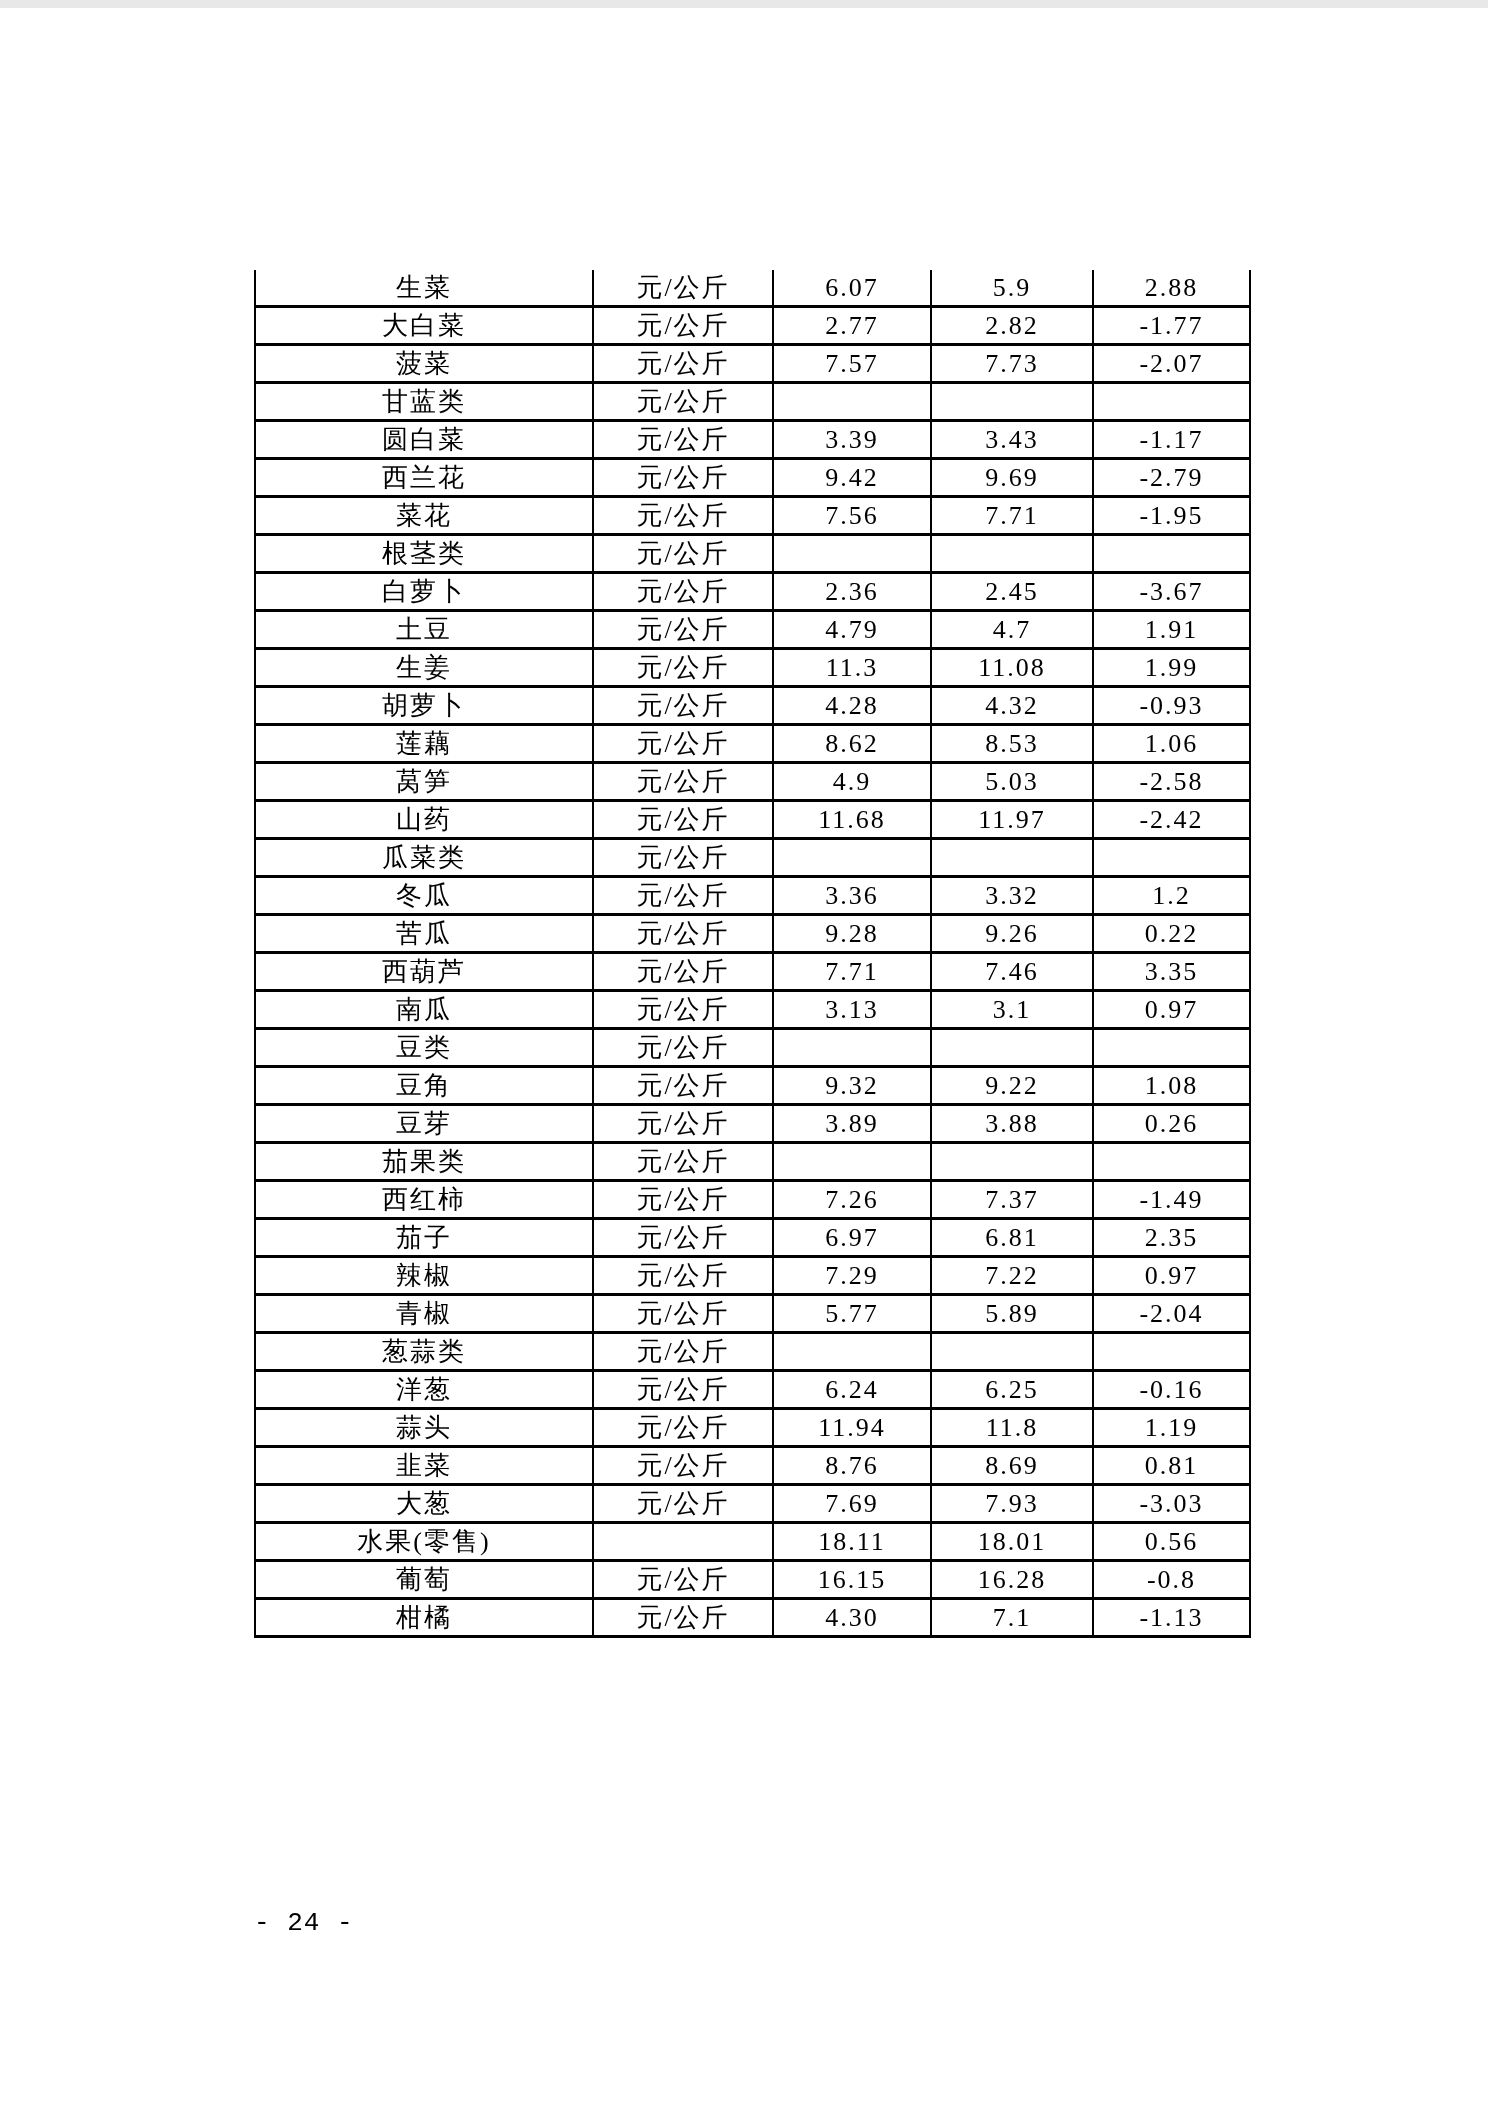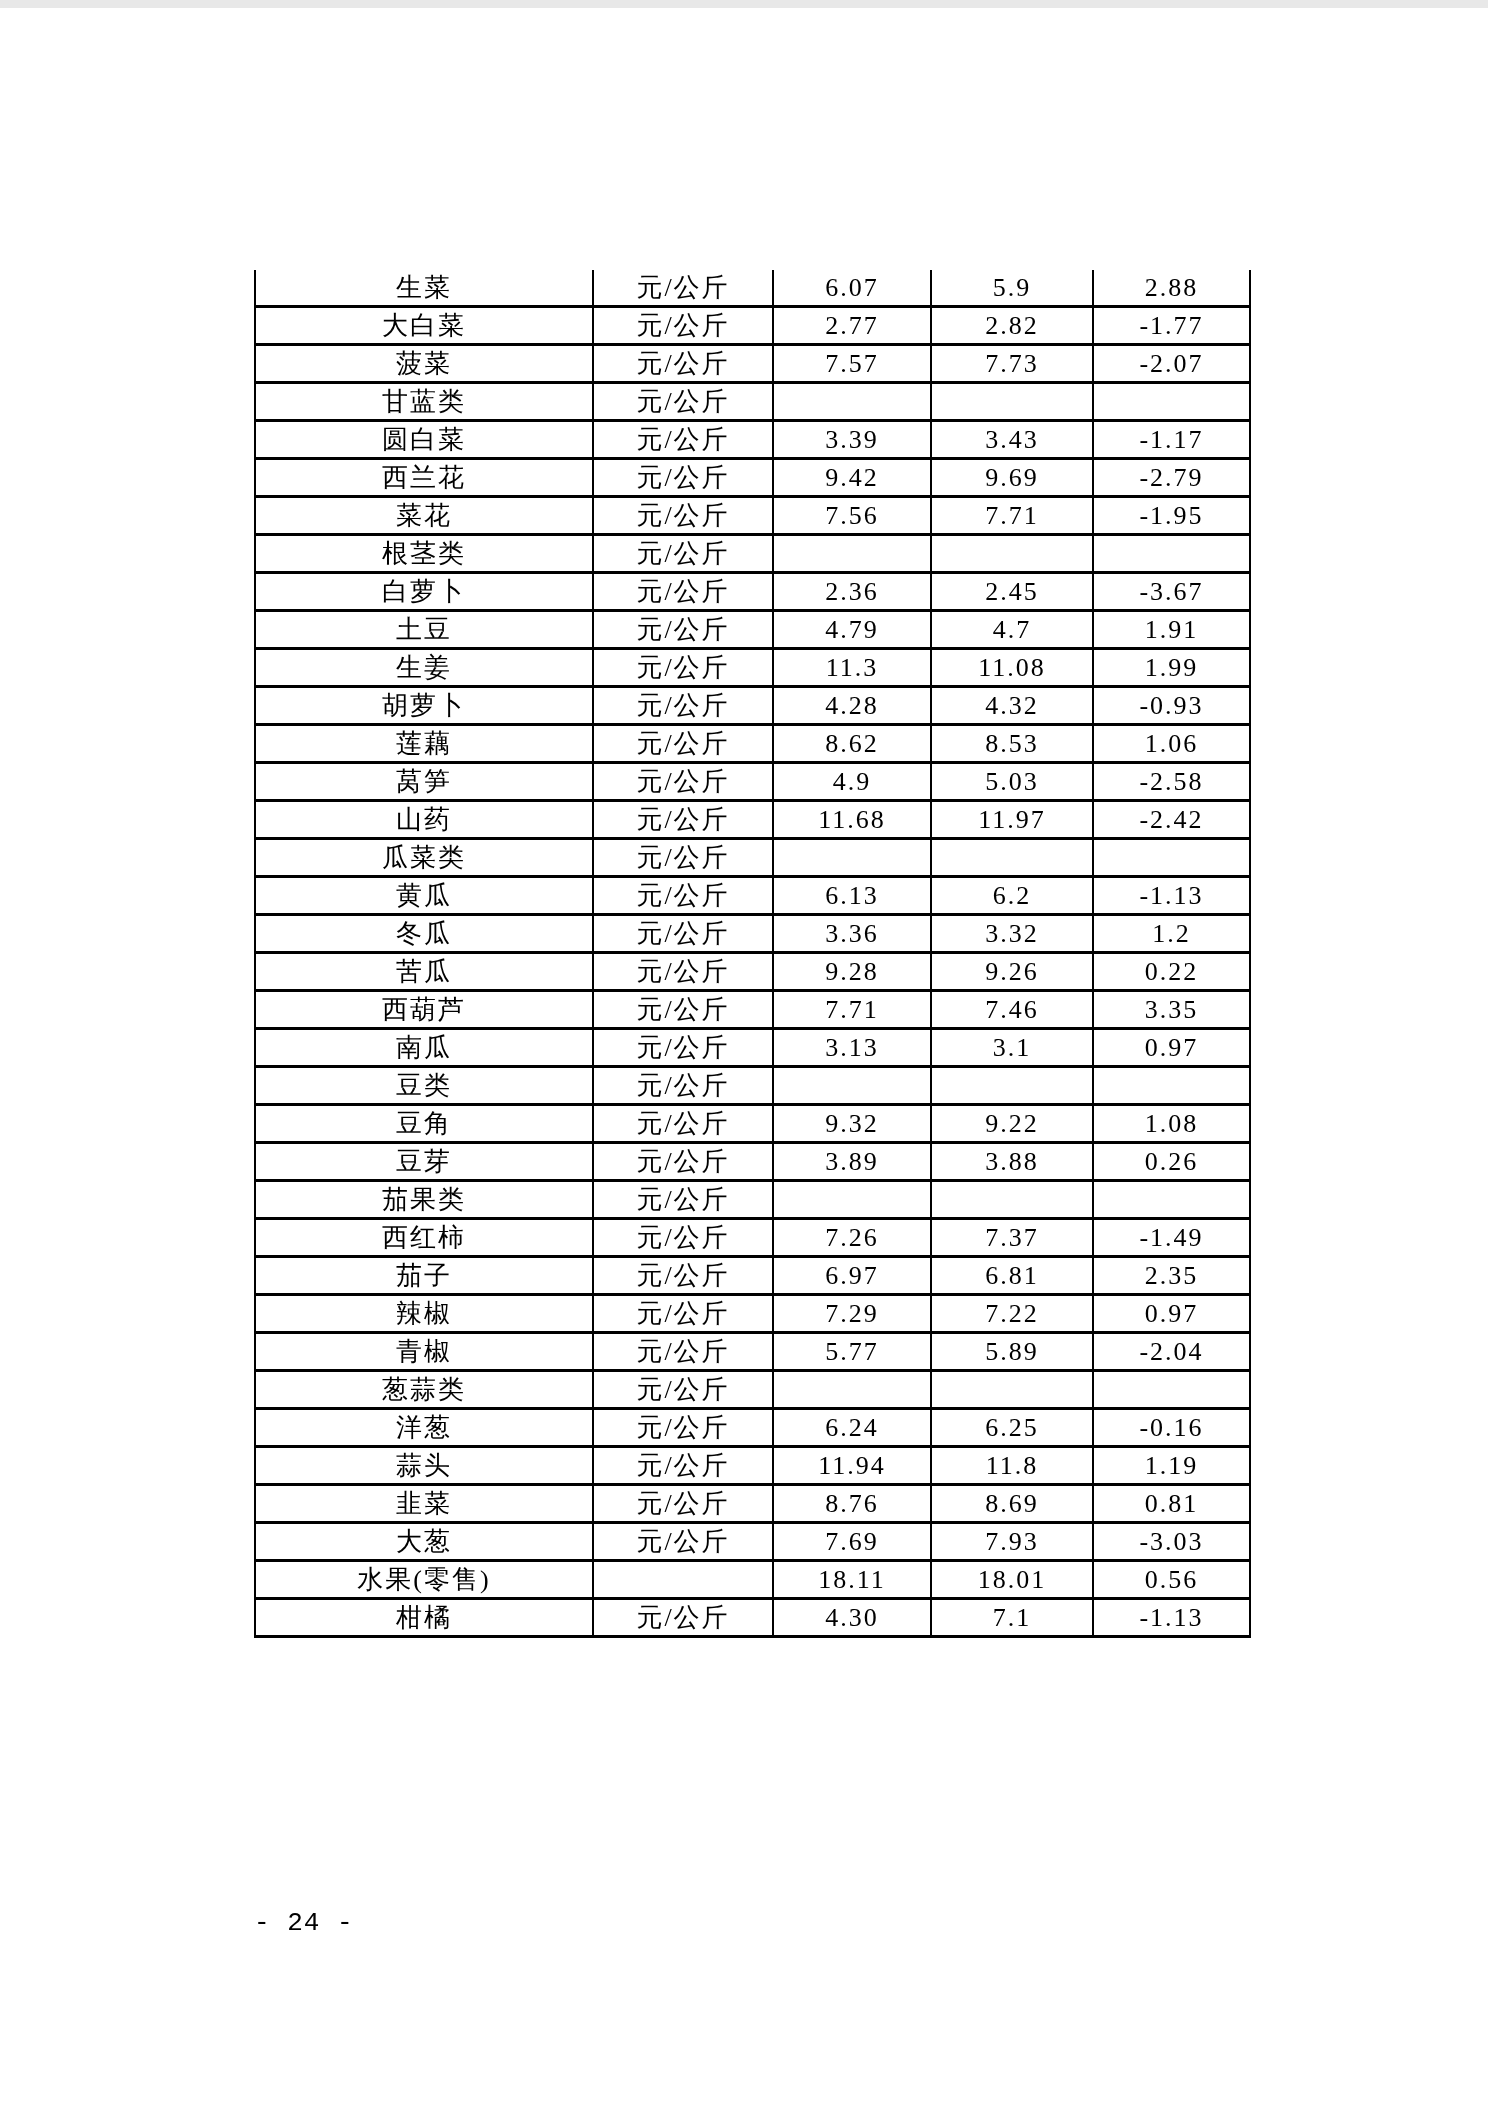--- a/index.html
+++ b/index.html
@@ -183,27 +183,20 @@
             <td>-2.42</td>
           </tr>
           <tr>
             <td>瓜菜类</td>
             <td>元/公斤</td>
             <td></td>
             <td></td>
             <td></td>
           </tr>
           <tr>
-            <td>黄瓜</td>
-            <td>元/公斤</td>
-            <td>6.13</td>
-            <td>6.2</td>
-            <td>-1.13</td>
-          </tr>
-          <tr>
             <td>冬瓜</td>
             <td>元/公斤</td>
             <td>3.36</td>
             <td>3.32</td>
             <td>1.2</td>
           </tr>
           <tr>
             <td>苦瓜</td>
             <td>元/公斤</td>
             <td>9.28</td>
@@ -316,20 +309,27 @@
             <td>-3.03</td>
           </tr>
           <tr>
             <td>水果(零售)</td>
             <td></td>
             <td>18.11</td>
             <td>18.01</td>
             <td>0.56</td>
           </tr>
           <tr>
+            <td>葡萄</td>
+            <td>元/公斤</td>
+            <td>16.15</td>
+            <td>16.28</td>
+            <td>-0.8</td>
+          </tr>
+          <tr>
             <td>柑橘</td>
             <td>元/公斤</td>
             <td>4.30</td>
             <td>7.1</td>
             <td>-1.13</td>
           </tr>
         </tbody>
     </table>
   </div>
 

